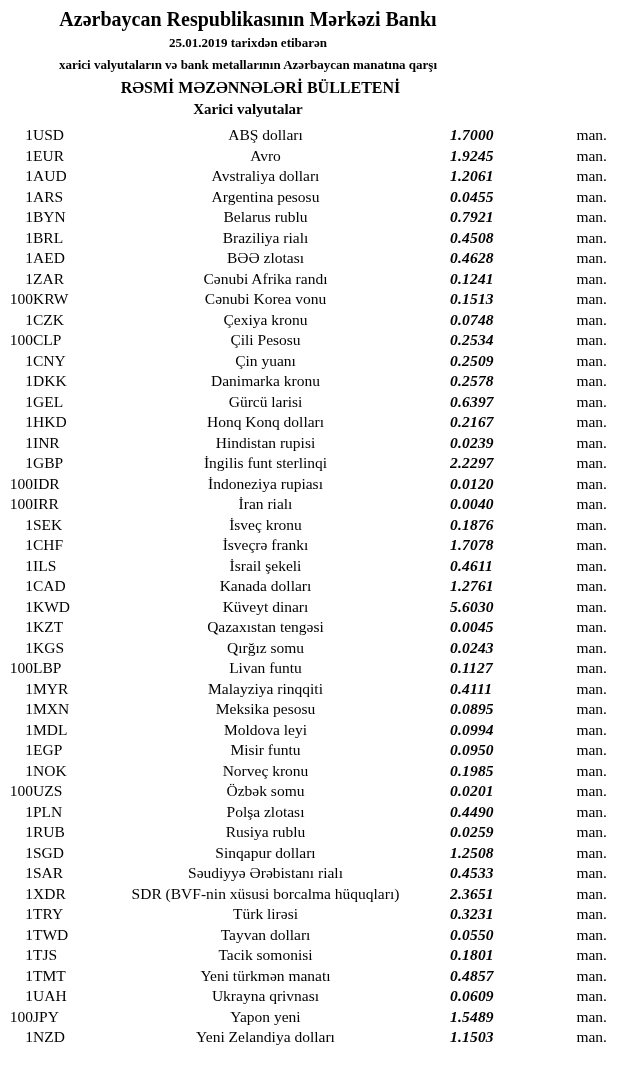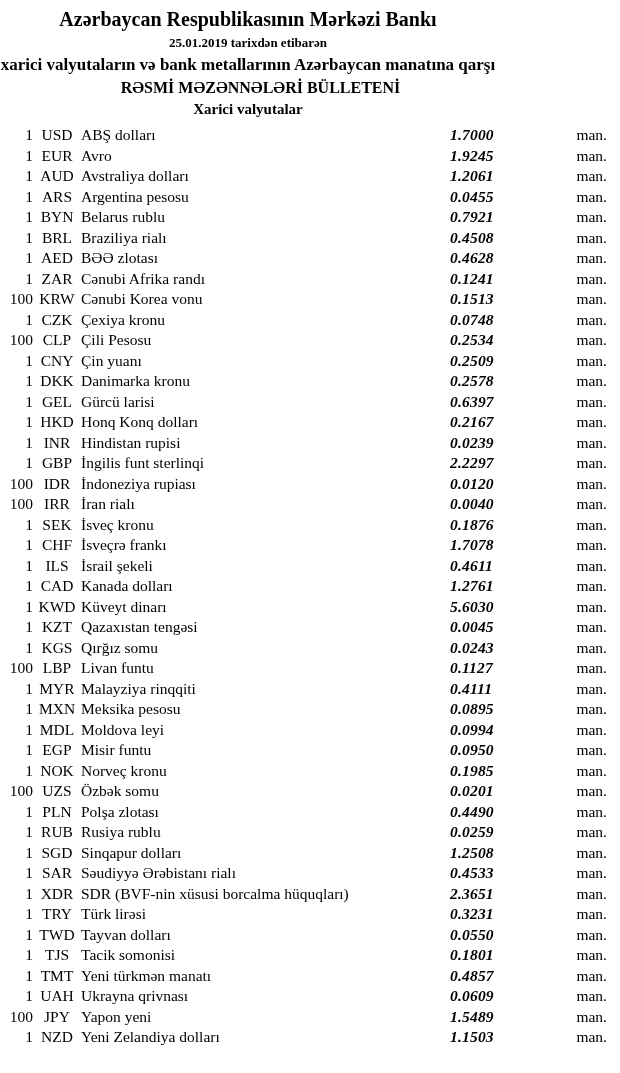--- a/index.html
+++ b/index.html
@@ -25,21 +25,21 @@
     line-height: 26px;
     font-weight: 700;
     margin: 0;
   }
   .doc-date {
     font-size: 13px;
     line-height: 21px;
     font-weight: 700;
   }
   .doc-subtitle {
-    font-size: 17px;
+    font-size: 13px;
     line-height: 23px;
     font-weight: 700;
   }
   .doc-bulletin {
     font-size: 16px;
     line-height: 23px;
     font-weight: 700;
     padding-left: 25px;
   }
   .section-title {
@@ -56,22 +56,22 @@
     font-size: 15.5px;
   }
   table.rates td {
     height: 20.5px;
     padding: 0;
     white-space: nowrap;
     overflow: hidden;
     vertical-align: middle;
   }
   td.qty   { text-align: right; }
-  td.code  { text-align: center; }
-  td.name  { text-align: left; padding-left: 6px; }
+  td.code  { text-align: left; }
+  td.name  { text-align: center; padding-left: 6px; }
   td.rate  { text-align: left; font-weight: 700; font-style: italic; letter-spacing: 0.2px; }
   td.unit  { text-align: right; padding-left: 12px; }
   col.c-qty  { width: 33px; }
   col.c-code { width: 48px; }
   col.c-name { width: 369px; }
   col.c-rate { width: 100px; }
   col.c-unit { width: 57px; }
 </style>
 </head>
 <body>

